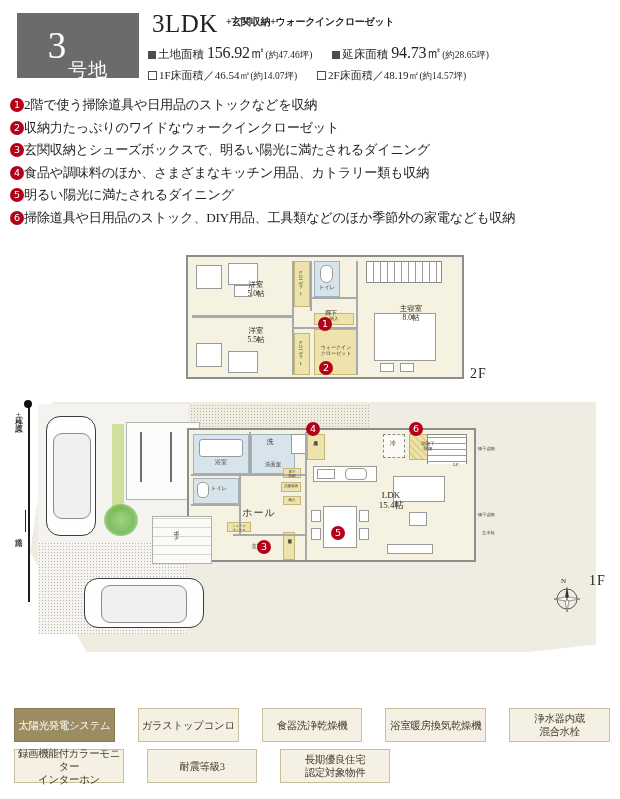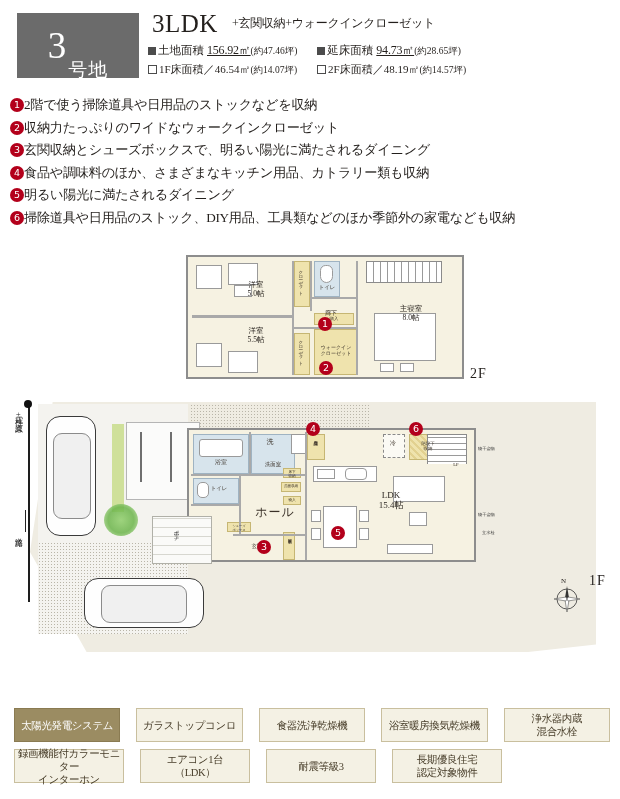--- a/index.html
+++ b/index.html
@@ -8,29 +8,29 @@
 
   
   #header{position:absolute;left:0;top:0;width:620px;height:92px;}
   #lot-badge{position:absolute;left:17px;top:13px;width:122px;height:65px;
              background:#6b6b6b;color:#fff;display:flex;align-items:center;
              justify-content:center;}
   #lot-badge .num{font-size:37px;line-height:1;letter-spacing:0px;}
   #lot-badge .suf{font-size:19px;line-height:1;padding-left:2px;letter-spacing:1px;margin-top:48px;}
 
   #plan-type{position:absolute;left:152px;top:10px;font-size:25px;letter-spacing:0.5px;}
-  #plan-type-sub{position:absolute;left:232px;top:15px;font-size:12px;letter-spacing:-0.3px;}
+  #plan-type-sub{position:absolute;left:226px;top:15px;font-size:10px;letter-spacing:-0.3px;font-weight:bold;}
 
   #areas{position:absolute;left:148px;top:41px;width:468px;font-size:12px;line-height:1.55;}
   #areas .row{white-space:nowrap;}
   .sq-f{display:inline-block;width:8px;height:8px;background:#4c4c4c;margin-right:2px;
         vertical-align:-1px;}
   .sq-o{display:inline-block;width:7px;height:7px;border:1px solid #4c4c4c;background:#fff;
         margin-right:2px;vertical-align:-1px;}
-  .big{font-size:12px;letter-spacing:-0.2px;text-decoration:underline;}
+  .big{font-size:16px;letter-spacing:-0.2px;}
   .sm{font-size:9.5px;}
   .mid{font-size:11px;}
   .lbl{font-size:11.5px;}
   .gap{display:inline-block;width:14px;}
 
   
   #features{position:absolute;left:10px;top:96px;width:600px;}
   .feat{display:flex;align-items:flex-start;height:22.5px;}
   .feat .bullet{width:14px;height:14px;border-radius:50%;background:#b3001b;color:#fff;
                 font-size:9.5px;line-height:14px;text-align:center;flex:0 0 14px;
@@ -75,21 +75,21 @@
   #plan1f .furn{position:absolute;border:1px solid #9a9a9a;background:#fff;box-sizing:border-box;}
   .marker{position:absolute;width:14px;height:14px;border-radius:50%;background:#b3001b;
           color:#fff;font-size:9.5px;line-height:14px;text-align:center;z-index:40;
           font-family:"DejaVu Sans",sans-serif;}
   #f1-tag{position:absolute;left:589px;top:573px;font-size:14px;letter-spacing:1px;}
   #compass{position:absolute;left:552px;top:578px;width:30px;height:34px;}
   #compass .n{position:absolute;left:9px;top:-1px;font-size:7px;}
 
   
   #specs{position:absolute;left:14px;top:708px;width:596px;}
-  .spec-row{display:flex;gap:16px;margin-bottom:7px;}
+  .spec-row{display:flex;gap:23px;margin-bottom:7px;}
   .spec{width:110px;height:34px;border:1px solid #c9bf9e;background:#f4f1e4;
         display:flex;align-items:center;justify-content:center;text-align:center;
         font-size:10.5px;line-height:13px;color:#463c28;box-sizing:border-box;
         letter-spacing:-0.4px;}
   .spec.hl{background:#9b8c62;border-color:#8a7b52;color:#ffffff;}
 </style>
 </head>
 <body>
 
 <div id="header">
@@ -291,21 +291,21 @@
   <div class="wall" style="left:4px;top:46px;width:116px;height:2px;"></div>
   <div class="wall" style="left:62px;top:4px;width:2px;height:44px;"></div>
   <div class="wall" style="left:52px;top:48px;width:2px;height:58px;"></div>
   <div class="wall" style="left:4px;top:76px;width:50px;height:2px;"></div>
   <div class="wall" style="left:46px;top:106px;width:74px;height:2px;"></div>
 
   <div class="tlabel" style="left:14px;top:32px;width:40px;font-size:6px;">浴室</div>
   <div class="tlabel" style="left:64px;top:34px;width:44px;font-size:5.4px;">洗面室</div>
   <div class="tlabel" style="left:72px;top:12px;width:22px;font-size:7px;">洗</div>
   <div class="tlabel" style="left:16px;top:58px;width:32px;font-size:5.4px;">トイレ</div>
-  <div class="tlabel" style="left:64px;top:82px;width:48px;font-size:12px;letter-spacing:1px;">ホール</div>
+  <div class="tlabel" style="left:48px;top:82px;width:48px;font-size:10px;letter-spacing:1px;">ホール</div>
   <div class="tlabel" style="left:52px;top:116px;width:36px;font-size:5.6px;">玄関</div>
   <div class="rlabel" style="left:176px;top:62px;width:56px;font-size:9px;line-height:10px;">
     <b>LDK</b><br><b>15.4帖</b>
   </div>
   <div class="vlabel" style="left:126px;top:9px;height:20px;">食品庫</div>
   <div class="tlabel" style="left:198px;top:13px;width:16px;font-size:6px;">冷</div>
   <div class="tlabel" style="left:226px;top:13px;width:30px;font-size:4.4px;line-height:5px;">階段下<br>収納</div>
   <div class="tlabel" style="left:96px;top:42px;width:18px;font-size:3.6px;line-height:4.2px;">床下<br>収納</div>
   <div class="tlabel" style="left:94px;top:56px;width:20px;font-size:3.6px;">洗面収納</div>
   <div class="tlabel" style="left:96px;top:70px;width:18px;font-size:3.8px;">物入</div>
@@ -344,17 +344,16 @@
 <div id="specs">
   <div class="spec-row">
     <div class="spec hl">太陽光発電システム</div>
     <div class="spec">ガラストップコンロ</div>
     <div class="spec">食器洗浄乾燥機</div>
     <div class="spec">浴室暖房換気乾燥機</div>
     <div class="spec">浄水器内蔵<br>混合水栓</div>
   </div>
   <div class="spec-row">
     <div class="spec">録画機能付カラーモニター<br>インターホン</div>
-    <div class="spec">エアコン1台<br>（LDK）</div>
     <div class="spec">耐震等級3</div>
     <div class="spec">長期優良住宅<br>認定対象物件</div>
   </div>
 </div>
 
 </body></html>

